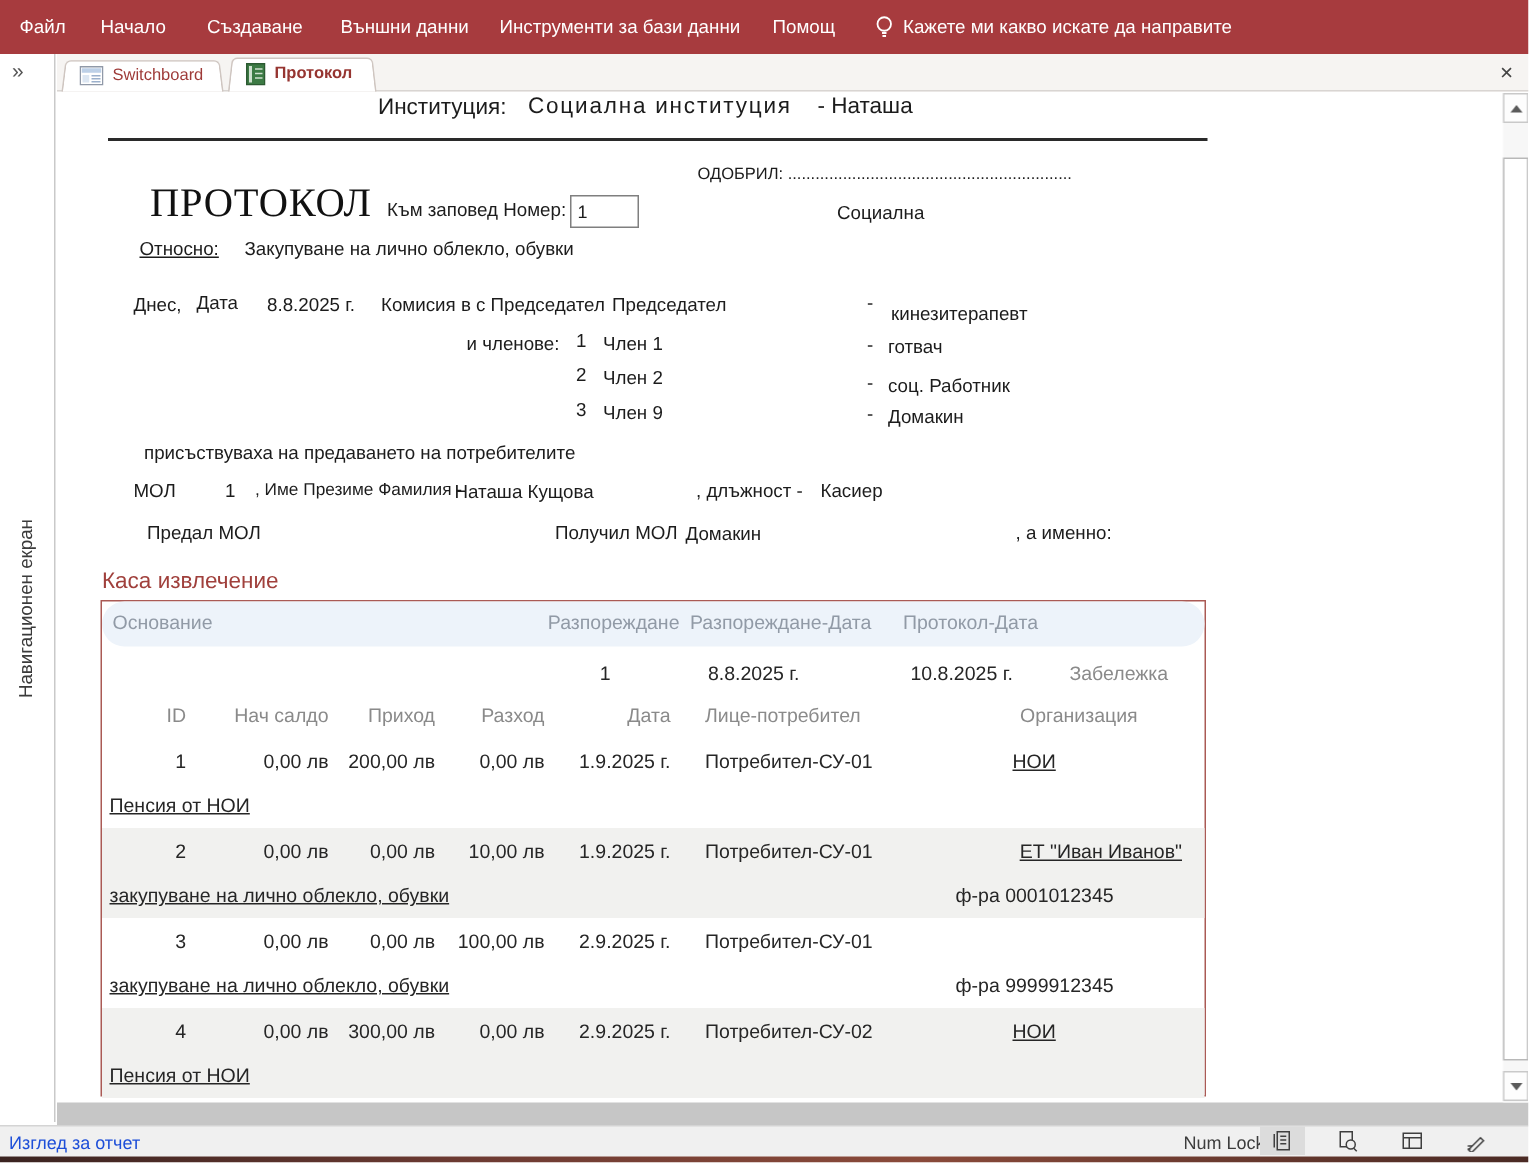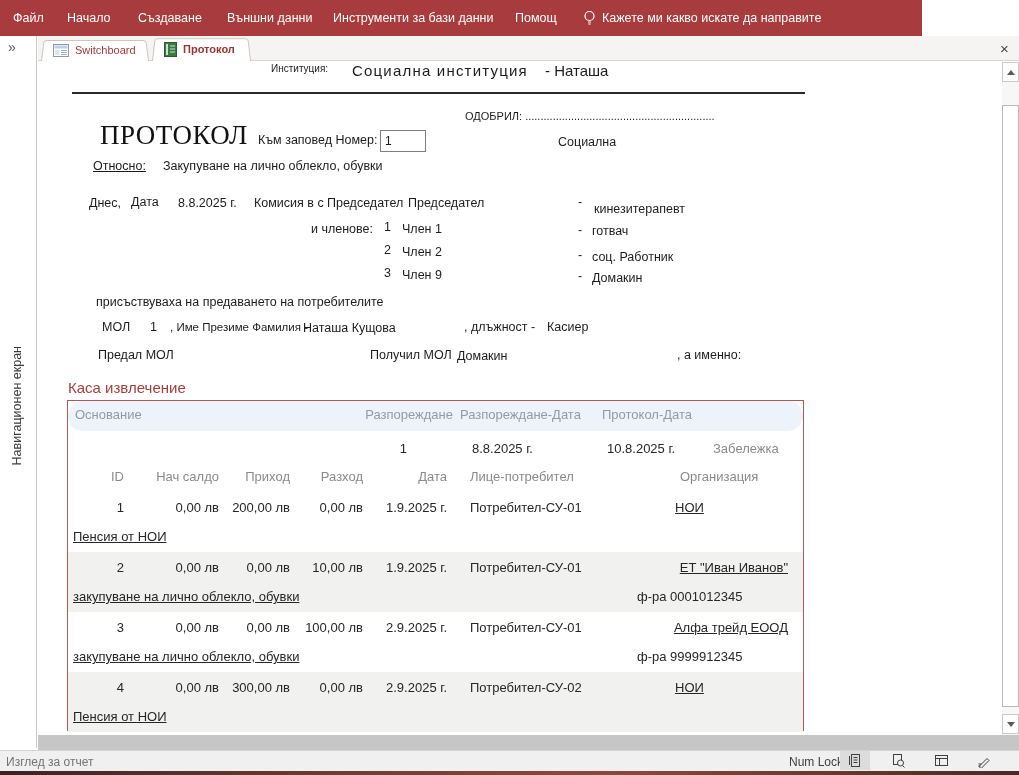--- a/index.html
+++ b/index.html
@@ -1,19 +1,19 @@
 <!DOCTYPE html>
 <html><head>
 <meta charset="utf-8">
 <style>
   html,body{margin:0;padding:0;}
   body{width:1019px;height:775px;position:relative;font-family:"Liberation Sans",sans-serif;background:#fff;overflow:hidden;}
   .abs{position:absolute;white-space:nowrap;}
   
-  #ribbon{position:absolute;left:0;top:0;width:922px;height:36px;background:#a73b3e;}
+  #ribbon{position:absolute;left:0;top:0;width:1019px;height:36px;background:#a73b3e;}
   .rmenu{position:absolute;top:11px;font-size:12.5px;color:#fff;white-space:nowrap;}
   #tellme-text{position:absolute;left:602px;top:11px;font-size:12.5px;color:#fff;}
   
   #tabrowbg{position:absolute;left:38px;top:36px;width:981px;height:25px;background:#f6f4f2;}
   #tabrowline{position:absolute;left:38px;top:60px;width:981px;height:1px;background:#d9d5d2;}
   .tab{position:absolute;}
   .tab .tabbg{position:absolute;left:0;top:0;right:0;bottom:0;background:#fff;border:1px solid #cfc6c1;border-bottom:none;border-radius:4px 4px 0 0;transform:perspective(30px) rotateX(4deg);transform-origin:bottom;}
   .tab .inner{position:relative;display:flex;align-items:center;gap:6px;padding:0 12px;height:100%;}
   .tab .tlabel{font-size:11px;color:#9e3a38;}
   #tab-protokol{z-index:3;}
@@ -53,21 +53,21 @@
   .hdrow .cell{top:0;}
   
   #vscroll{position:absolute;left:1002px;top:62px;width:17px;height:673px;background:#f7f7f7;}
   .sbtn{position:absolute;left:1002px;width:17px;height:20px;background:#fdfdfd;border:1px solid #c9c9c9;box-sizing:border-box;}
   .tri-up{position:absolute;left:4px;top:7px;width:0;height:0;border-left:4px solid transparent;border-right:4px solid transparent;border-bottom:5px solid #5a5a5a;}
   .tri-down{position:absolute;left:4px;top:7px;width:0;height:0;border-left:4px solid transparent;border-right:4px solid transparent;border-top:5px solid #5a5a5a;}
   #vthumb{position:absolute;left:1002px;top:105px;width:17px;height:602px;background:#fff;border:1px solid #b8b8b8;box-sizing:border-box;}
   #hband{position:absolute;left:38px;top:735px;width:981px;height:15px;background:#c6c6c6;}
   
   #statusbar{position:absolute;left:0;top:750px;width:1019px;height:21px;background:#f0f0f0;border-top:1px solid #d4d4d4;box-sizing:border-box;}
-  #statusleft{position:absolute;left:6px;top:755px;font-size:12px;color:#737373;}
+  #statusleft{position:absolute;left:6px;top:755px;font-size:12px;color:#1d4ed8;}
   #numlock{position:absolute;left:770px;top:755px;width:73px;text-align:right;font-size:12px;color:#3d3d3d;}
   .viewbtn{position:absolute;top:751px;width:30px;height:19px;display:flex;align-items:center;justify-content:center;}
   .viewbtn.pressed{background:#dcdcdc;}
   #bottomstrip{position:absolute;left:0;top:771px;width:1019px;height:4px;background:linear-gradient(90deg,#3a2320,#6c3a32 30%,#8a4a3a 60%,#4a2a24);}
 </style>
 </head>
 <body>
 
 <div id="ribbon">
   <span class="rmenu" style="left:13px">Файл</span>
@@ -111,21 +111,21 @@
       <rect x="0.5" y="0.5" width="12" height="14" fill="#3c7a44" stroke="#2c5a32"></rect>
       <rect x="2" y="2" width="2" height="11" fill="#cfe0cf"></rect>
       <path d="M6 4 h5 M6 7 h5 M6 10 h5" stroke="#cfe0cf" stroke-width="1"></path>
     </svg>
     <span class="tlabel">Протокол</span>
   </div>
 </div>
 
 <span id="tabclose">×</span>
 
-<span class="dt" style="left:271px;top:63px;font-size:10px">Институция:</span>
+<span class="dt" style="left:252px;top:63px;font-size:15px">Институция:</span>
 <span class="dt" style="left:352px;top:62px;font-size:15px;letter-spacing:1.2px">Социална институция</span>
 <span class="dt" style="left:545px;top:62px;font-size:15px">- Наташа</span>
 <div id="rule"></div>
 
 <span class="dt" style="left:465px;top:110px;font-size:11px"><span>ОДОБРИЛ:</span> <span>..............................................................</span></span>
 <span class="dt abs" id="doctitle" style="left:100px;top:120px">ПРОТОКОЛ</span>
 <span class="dt" style="left:258px;top:133px">Към заповед Номер:</span>
 <div id="orderbox">
     <span>1</span>
   </div>
@@ -154,21 +154,21 @@
 <span class="dt" style="left:578px;top:248px">-</span>
 <span class="dt" style="left:592px;top:250px">соц. Работник</span>
 
 <span class="dt" style="left:384px;top:266px">3</span>
 <span class="dt" style="left:402px;top:268px">Член 9</span>
 <span class="dt" style="left:578px;top:269px">-</span>
 <span class="dt" style="left:592px;top:271px">Домакин</span>
 
 <span class="dt" style="left:96px;top:295px">присъствуваха на предаването на потребителите</span>
 
-<span class="dt" style="left:102px;top:320px">МОЛ</span>
+<span class="dt" style="left:89px;top:320px">МОЛ</span>
 <span class="dt" style="left:150px;top:320px">1</span>
 <span class="dt" style="left:170px;top:321px;font-size:11.5px">, Име Презиме Фамилия -</span>
 <span class="dt" style="left:303px;top:321px">Наташа Кущова</span>
 <span class="dt" style="left:464px;top:320px">, длъжност -</span>
 <span class="dt" style="left:547px;top:320px">Касиер</span>
 
 <span class="dt" style="left:98px;top:348px">Предал МОЛ</span>
 <span class="dt" style="left:370px;top:348px">Получил МОЛ</span>
 <span class="dt" style="left:457px;top:349px">Домакин</span>
 <span class="dt" style="left:677px;top:348px">, а именно:</span>
@@ -224,21 +224,20 @@
     <span class="c-noteR">ф-ра 0001012345</span>
   </div>
 
   <div class="rec" style="top:211px">
     <span class="cell c-id">3</span>
     <span class="cell c-start">0,00 лв</span>
     <span class="cell c-income">0,00 лв</span>
     <span class="cell c-expense">100,00 лв</span>
     <span class="cell c-date">2.9.2025 г.</span>
     <span class="cell c-person">Потребител-СУ-01</span>
-    <span class="cell c-org">Алфа трейд ЕООД</span>
     <span class="c-note">закупуване на лично облекло, обувки</span>
     <span class="c-noteR">ф-ра 9999912345</span>
   </div>
 
   <div class="rec shade nrow" style="top:271px">
     <span class="cell c-id">4</span>
     <span class="cell c-start">0,00 лв</span>
     <span class="cell c-income">300,00 лв</span>
     <span class="cell c-expense">0,00 лв</span>
     <span class="cell c-date">2.9.2025 г.</span>

